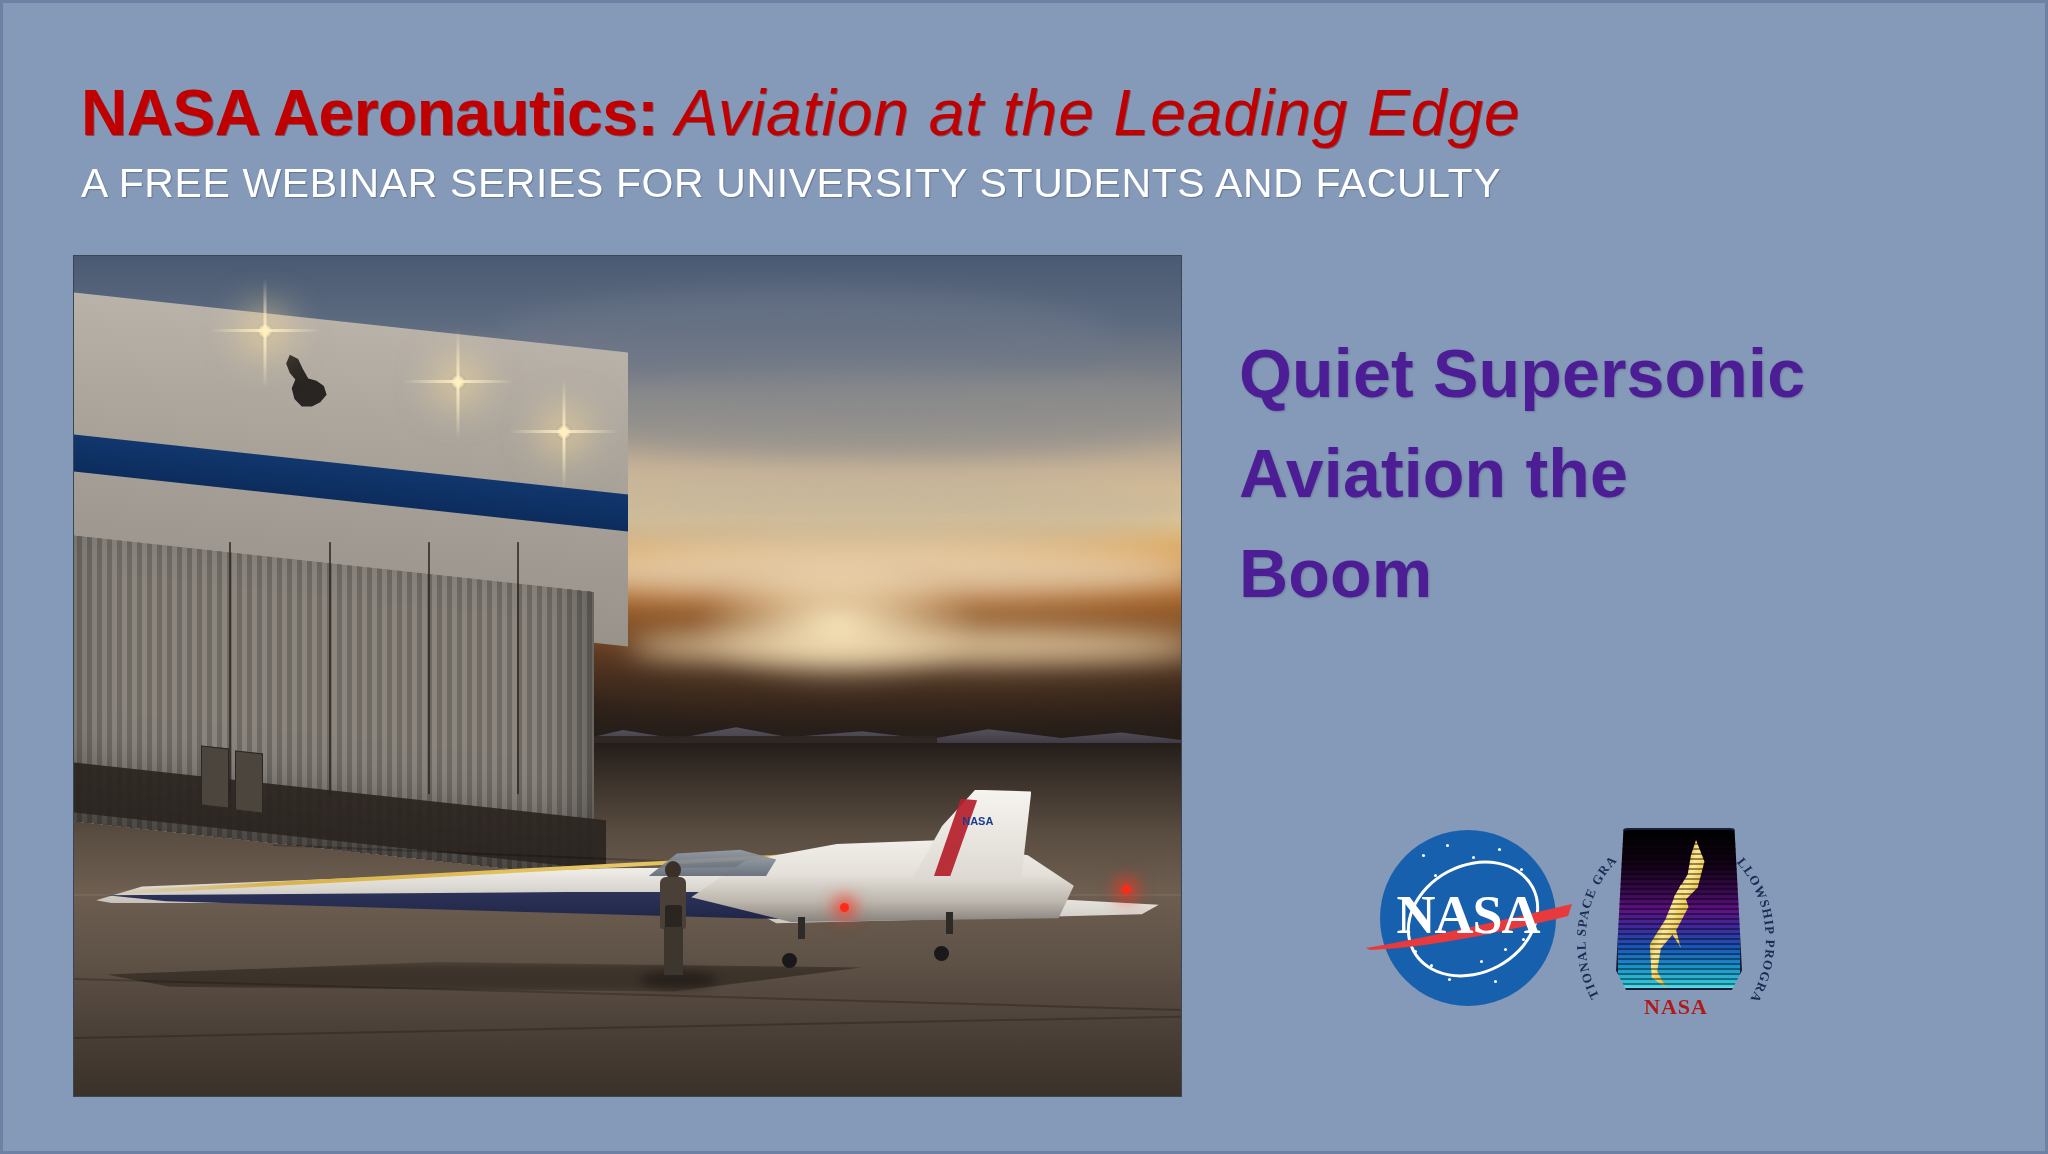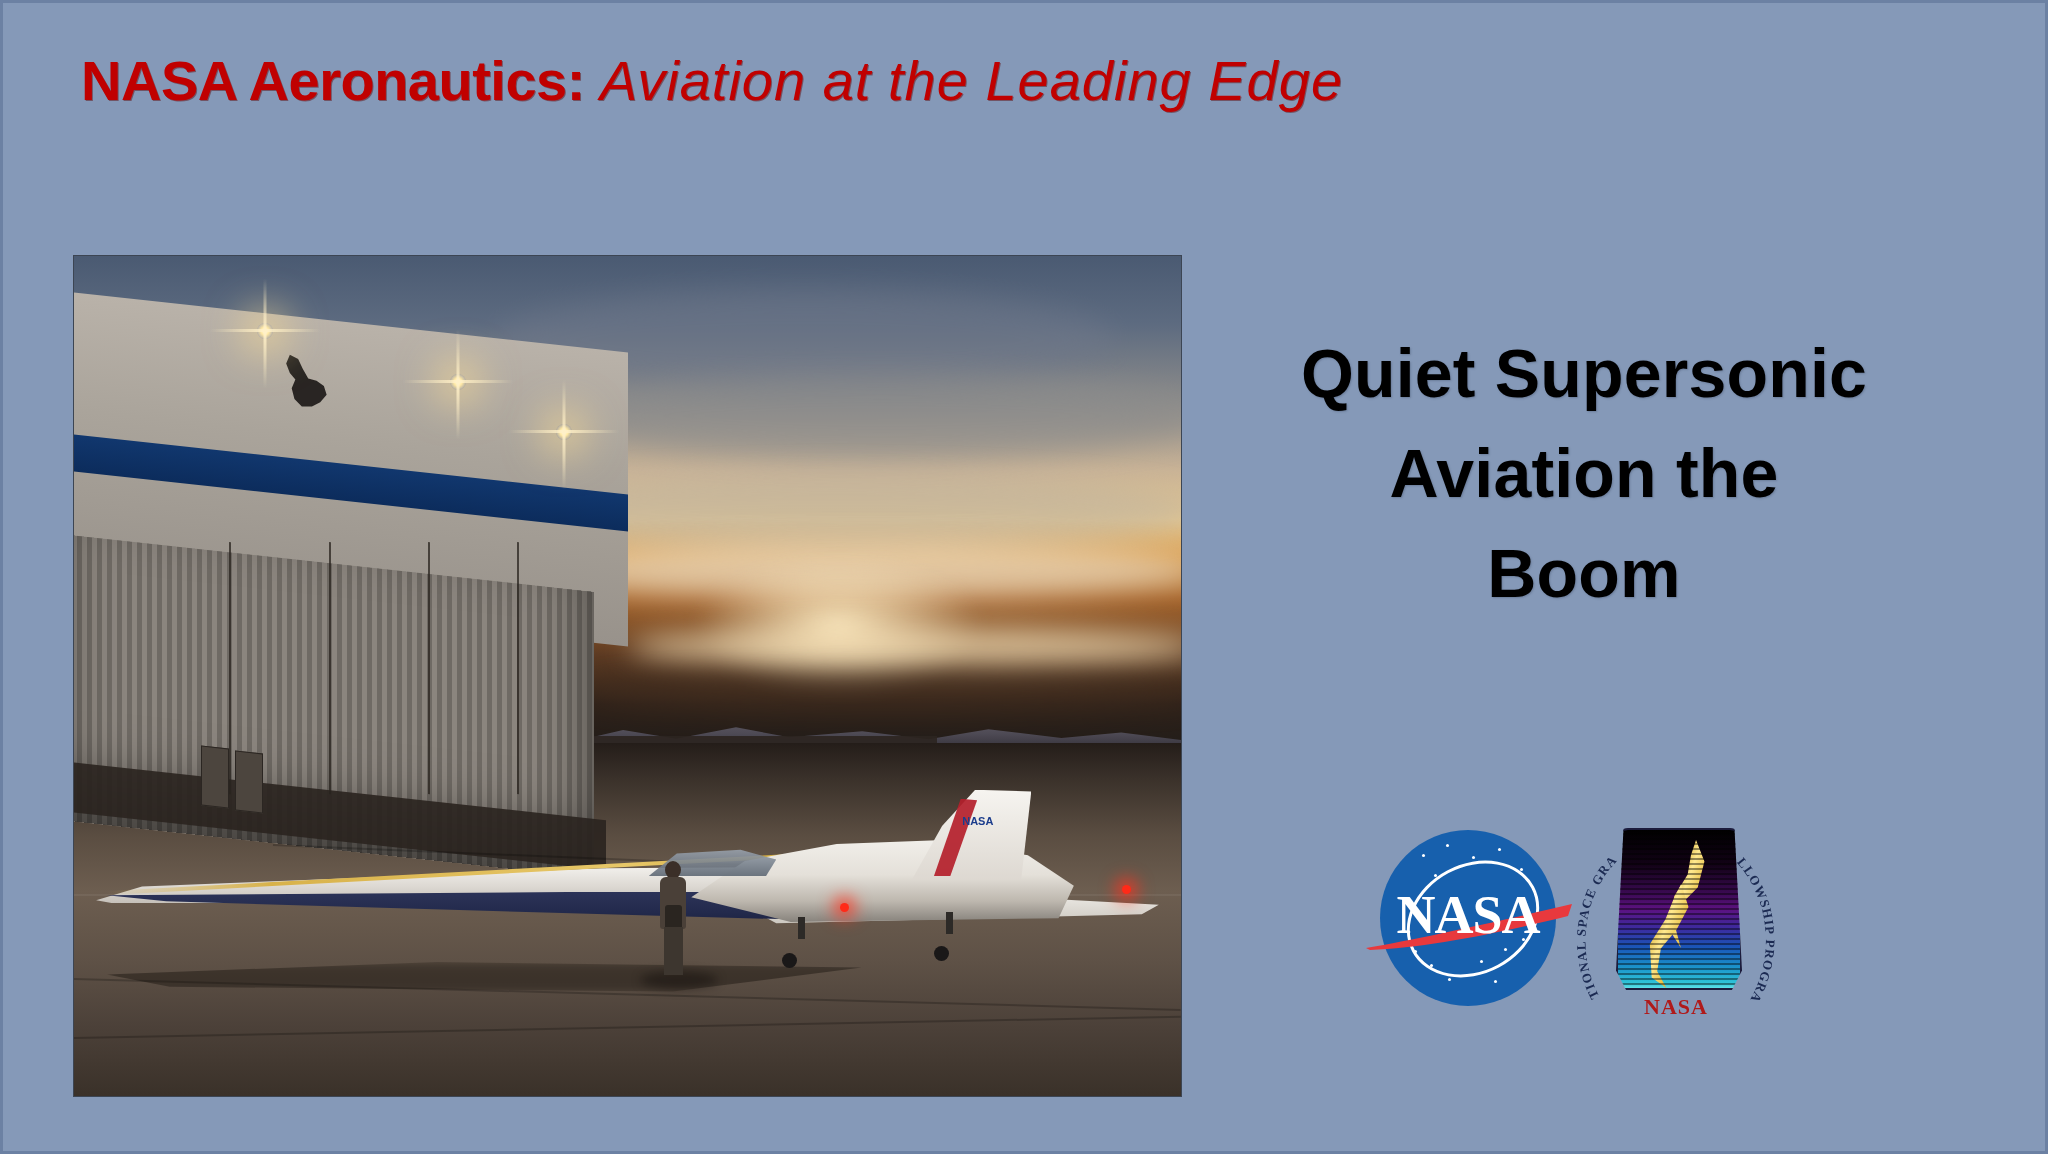--- a/index.html
+++ b/index.html
@@ -23,26 +23,27 @@
 
   
   .header {
     position: absolute;
     left: 78px;
     top: 36px;
     width: 1900px;
   }
   .series-title {
     font-family: "Liberation Sans Narrow", "Liberation Sans", sans-serif;
-    font-size: 56px;
+    font-size: 64px;
     line-height: 84px;
     white-space: nowrap;
     letter-spacing: -0.5px;
     color: #c00000;
     text-shadow: 1px 1px 0 rgba(90,0,0,0.45);
+    margin-top: 32px;
   }
   .series-title .brand {
     font-weight: bold;
     font-stretch: condensed;
   }
   .series-title .tagline {
     font-style: italic;
     font-weight: normal;
     letter-spacing: 1px;
   }
@@ -269,22 +270,22 @@
   .p-pack { position:absolute; left:9px; top:44px; width:17px; height:32px; background:#2a2520; border-radius:3px;}
   .p-legs { position:absolute; left:8px; top:66px; width:19px; height:48px; background:#3d362f;}
   .p-shadow{position:absolute; left:-16px; top:110px; width:78px; height:18px; background:rgba(15,10,8,.45); border-radius:50%; filter:blur(5px);}
 
   
   .headline {
     position: absolute;
     left: 1236px;
     top: 320px;
     width: 690px;
-    text-align: center;
-    color: #000000;
+    text-align: left;
+    color: #4c1d95;
     font-family: "Liberation Sans Narrow", "Liberation Sans", sans-serif;
     font-weight: bold;
     font-size: 68px;
     line-height: 100px;
     letter-spacing: 0.2px;
     text-shadow: 1px 1px 2px rgba(60,75,100,0.35);
   }
 
   
   .logo-row {
@@ -392,20 +393,21 @@
 </head>
 <body>
 
 <div class="slide">
 
   <div class="header">
     <div class="series-title">
       <span class="brand">NASA Aeronautics:</span>
       <span class="tagline">Aviation at the Leading Edge</span>
     </div>
+    <div class="series-subtitle">A FREE WEBINAR SERIES FOR UNIVERSITY STUDENTS AND FACULTY</div>
   </div>
 
   <div class="photo">
 
     <div class="ph-layer sky"></div>
     <div class="ph-layer cloudband cb1"></div>
     <div class="ph-layer cloudband cb2"></div>
     <div class="ph-layer cloudband cb3"></div>
     <div class="ph-layer cloudband cb4"></div>
     <div class="ph-layer sunglow"></div>

